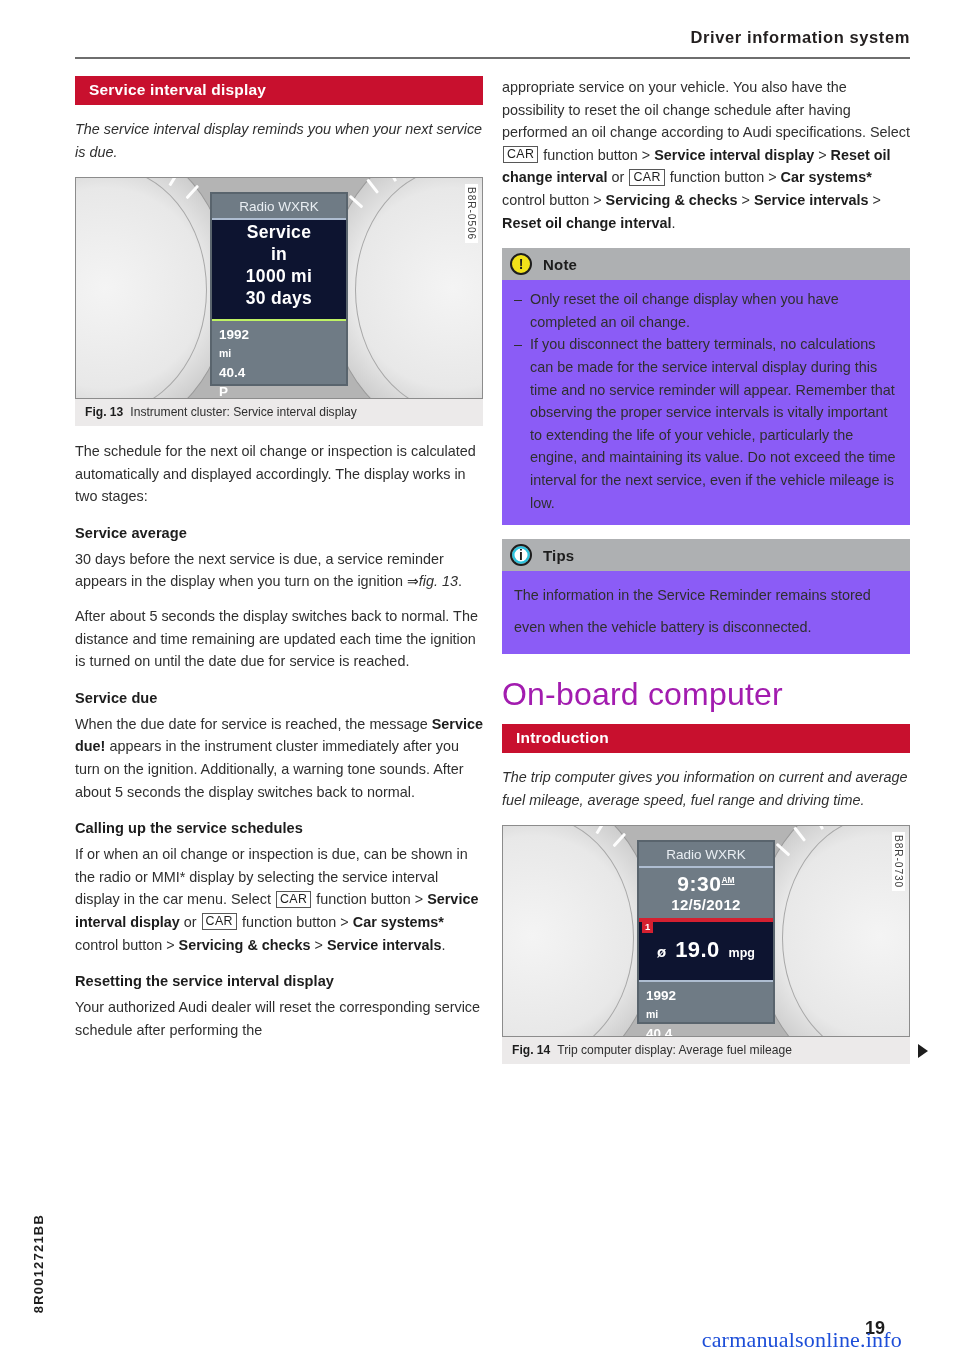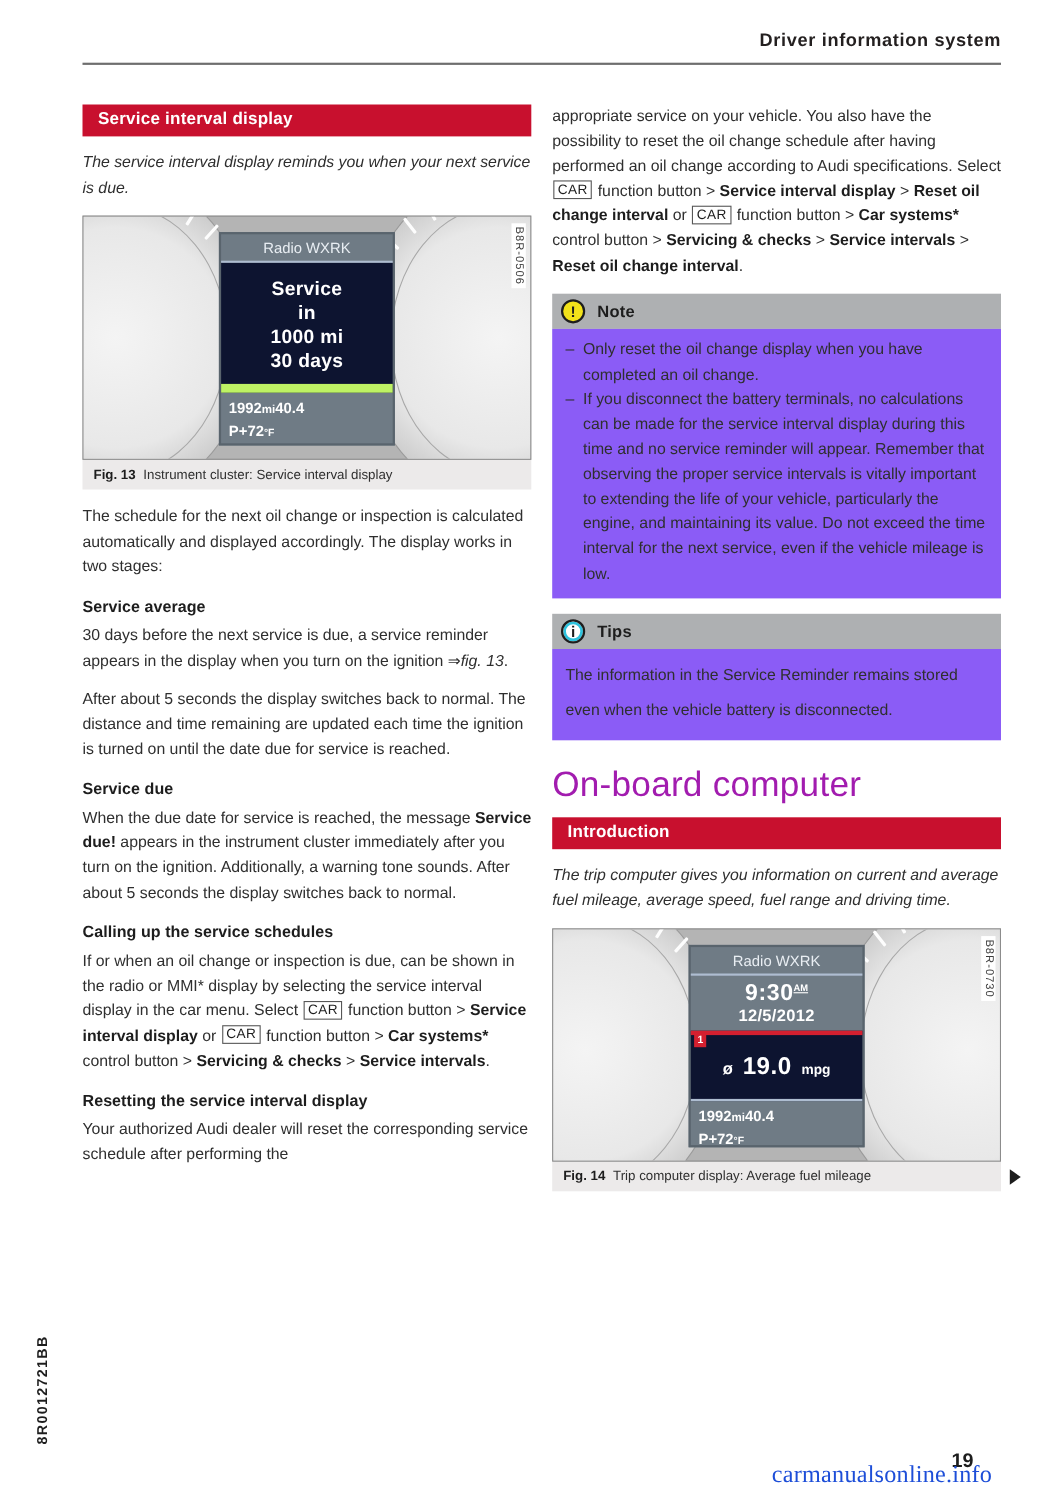--- a/index.html
+++ b/index.html
@@ -18,21 +18,21 @@
     text-align: right;
     font-size: 16.5px; font-weight: bold; letter-spacing: .6px;
     color: #231f1f;
   }
   .runrule {
     position: absolute; left: 75px; top: 57px; width: 835px; height: 2px;
     background: #6e6e6e;
   }
 
   
-  .col { position: absolute; top: 76px; width: 408px; margin-top: 19px; }
+  .col { position: absolute; top: 76px; width: 408px; }
   .col-left  { left: 75px; }
   .col-right { left: 502px; }
 
   
   .redbar {
     background: #c8102e;
     color: #ffffff;
     font-size: 15.5px; font-weight: bold;
     padding: 5px 0 6px 14px;
     letter-spacing: .2px;
@@ -95,40 +95,40 @@
   }
   .ticks { position: absolute; left: 0; top: 0; width: 100%; height: 100%; }
   .ticks i {
     position: absolute; left: 50%; top: 9px;
     width: 3px; height: 17px; background: #fdfdfd;
     transform-origin: 50% 139px;
     border-radius: 1px;
   }
   .screen {
     position: absolute; left: 50%; top: 14px; transform: translateX(-50%);
-    width: 160px; height: 194px;
+    width: 138px; height: 194px;
     background: #6f7b85;
     border: 2px solid #59646d;
     color: #ffffff;
     text-align: center;
   }
   .screen.s14 { height: 184px; }
   .sc-title {
     font-size: 13.5px; padding: 5px 0 4px; color: #e9eef3;
     border-bottom: 2px solid #aebdd1;
   }
   .sc-mid {
-    background: #0d1430; padding: 12px 0 10px;
-    border-bottom: 8px solid #bef264;
+    background: #0d1430; padding: 1px 0 10px;
+    border-bottom: 2px solid #bef264;
   }
   .sc-mid .line {
     font-size: 17.5px; font-weight: bold; line-height: 22px; letter-spacing: .3px;
   }
   .sc-bottom { padding: 4px 7px 5px; font-size: 13.5px; font-weight: bold; }
-  .sc-row { display: flex; align-items: baseline; line-height: 19px; }
+  .sc-row { display: flex; align-items: baseline; justify-content: space-between; line-height: 19px; flex-direction: column; }
   .sc-row .unit { font-size: 10.5px; font-weight: bold; }
   .sc-row .deg { font-size: 9.5px; }
   
   .sc-clock { padding: 4px 0 5px; }
   .sc-clock .time { font-size: 21px; font-weight: bold; letter-spacing: .5px; }
   .sc-clock .time sup { font-size: 8.5px; vertical-align: 8px; letter-spacing: 0; text-decoration: underline; }
   .sc-clock .date { font-size: 15px; font-weight: bold; letter-spacing: .3px; }
   .sc-mpgwrap { position: relative; background: #0d1430; border-bottom: 2px solid #aebdd1; }
   .sc-redline { height: 4px; background: #d42030; }
   .sc-badge {

